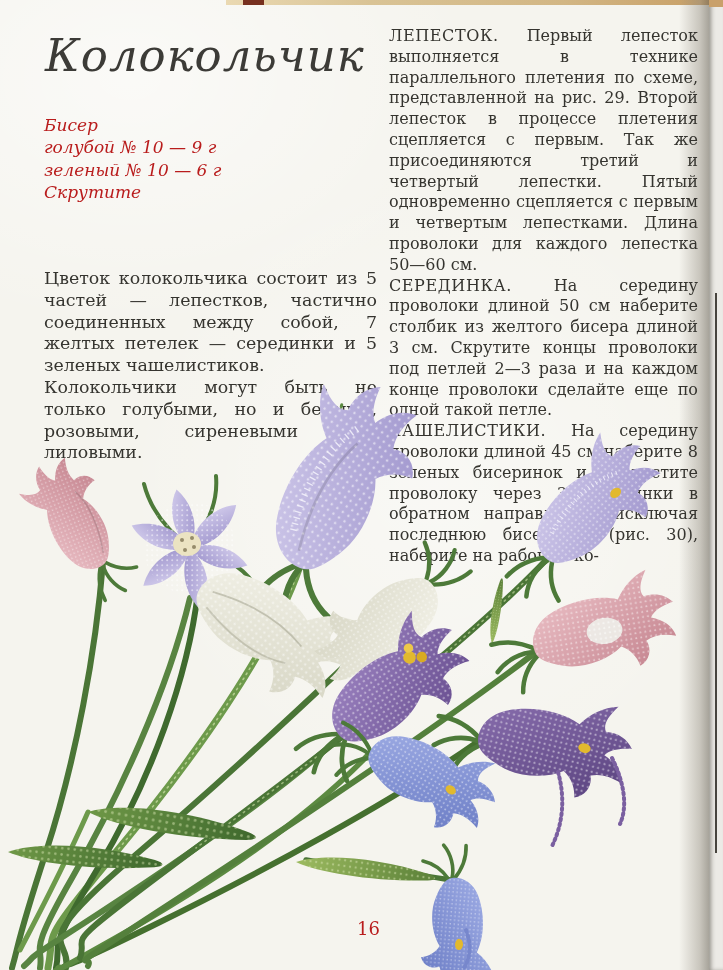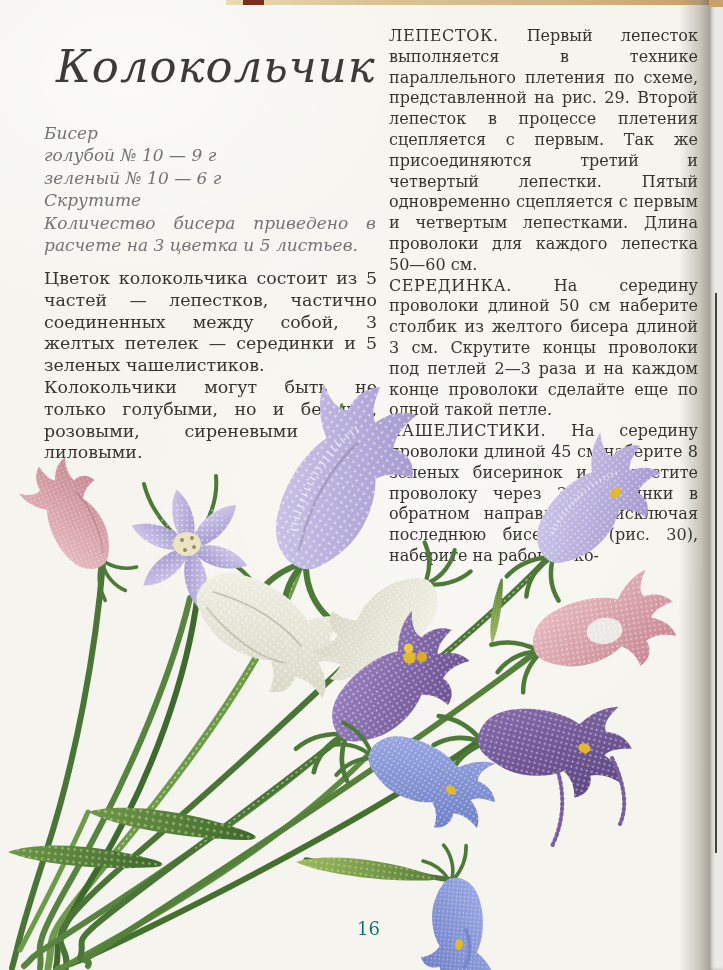--- a/index.html
+++ b/index.html
@@ -16,37 +16,37 @@
   .top-strip{position:absolute;top:0;left:226px;right:14px;height:5px;
     background:linear-gradient(90deg,#ead9b2,#d9c395 30%,#d2b684 70%,#c89f66);}
   .top-dash{position:absolute;top:0;left:243px;width:21px;height:5px;background:#77301f;}
   .gutter-shadow{position:absolute;top:0;right:14px;width:30px;height:970px;
     background:linear-gradient(90deg, rgba(150,144,130,0), rgba(146,140,128,.45) 70%, rgba(104,98,86,.55));}
   .next-page{position:absolute;top:0;right:0;width:14px;height:970px;background:#eceae6;
     box-shadow:inset 3px 0 4px -1px rgba(60,55,45,.5);}
   .next-page-tan{position:absolute;top:0;right:0;width:14px;height:7px;background:#c9a06a;}
   .next-page-frame{position:absolute;top:293px;right:6px;width:2px;height:560px;background:#47443e;}
 
-  .title{position:absolute;left:40px;top:24px;width:340px;margin:16px;
+  .title{position:absolute;left:40px;top:24px;width:340px;margin:5px;
     font-size:45px;font-weight:400;font-style:italic;letter-spacing:1px;color:#3c3b37;}
 
   .materials{position:absolute;left:44px;top:114px;width:332px;
-    font-style:italic;font-size:17px;line-height:22.4px;color:#737373;margin-top:8px;}
+    font-style:italic;font-size:17px;line-height:22.4px;color:#b91c1c;}
   .materials .note{text-align:justify;}
 
   .intro{position:absolute;left:44px;top:268px;width:333px;
     font-size:17.4px;line-height:21.8px;text-align:justify;}
   .intro p{margin:0;}
 
   .instructions{position:absolute;left:389px;top:26px;width:309px;
     font-size:16px;line-height:20.8px;text-align:justify;}
   .instructions p{margin:0;}
   .lead{letter-spacing:.6px;}
 
-  .page-number{position:absolute;left:357px;top:918px;font-size:18px;color:#0f766e;}
+  .page-number{position:absolute;left:357px;top:918px;font-size:18px;color:#b91c1c;}
 
   .photo{position:absolute;left:0;top:385px;width:700px;height:585px;}
   .photo svg{display:block;}
 </style>
 </head>
 <body>
 
 <div class="top-strip"></div>
 <div class="top-dash"></div>
 <div class="gutter-shadow"></div>
@@ -54,25 +54,24 @@
 <div class="next-page-tan"></div>
 <div class="next-page-frame"></div>
 
 <h1 class="title">Колокольчик</h1>
 
 <div class="materials">
   <div>Бисер</div>
   <div>голубой № 10 — 9 г</div>
   <div>зеленый № 10 — 6 г</div>
   <div>Скрутите</div>
-  <div class="note">Количество бисера приведено в расчете на 3 цветка и 5 листьев.</div>
 </div>
 
 <div class="intro">
-  <p>Цветок колокольчика состоит из 5 частей — лепестков, частично соединенных между собой, 3 желтых петелек — серединки и 5 зеленых чашелистиков.</p>
+  <p>Цветок колокольчика состоит из 5 частей — лепестков, частично соединенных между собой, 7 желтых петелек — серединки и 5 зеленых чашелистиков.</p>
   <p>Колокольчики могут быть не только голубыми, но и белыми, розовыми, сиреневыми или лиловыми.</p>
 </div>
 
 <div class="instructions">
   <p><span class="lead">ЛЕПЕСТОК.</span> <span>Первый лепесток выполняется в технике параллельного плетения по схеме, представленной на рис. 29. Второй лепесток в процессе плетения сцепляется с первым. Так же присоединяются третий и четвертый лепестки. Пятый одновременно сцепляется с первым и четвертым лепестками. Длина проволоки для каждого лепестка 50—60 см.</span></p>
   <p><span class="lead">СЕРЕДИНКА.</span> <span>На середину проволоки длиной 50 см наберите столбик из желтого бисера длиной 3 см. Скрутите концы проволоки под петлей 2—3 раза и на каждом конце проволоки сделайте еще по одной такой петле.</span></p>
   <p><span class="lead">ЧАШЕЛИСТИКИ.</span> <span>На середину проволоки длиной 45 см наберите 8 зеленых бисеринок и пропустите проволоку через 3 бисеринки в обратном направлении, исключая последнюю бисеринку (рис. 30), наберите на рабочий ко-</span></p>
 </div>
 
 <div class="page-number">16</div>

